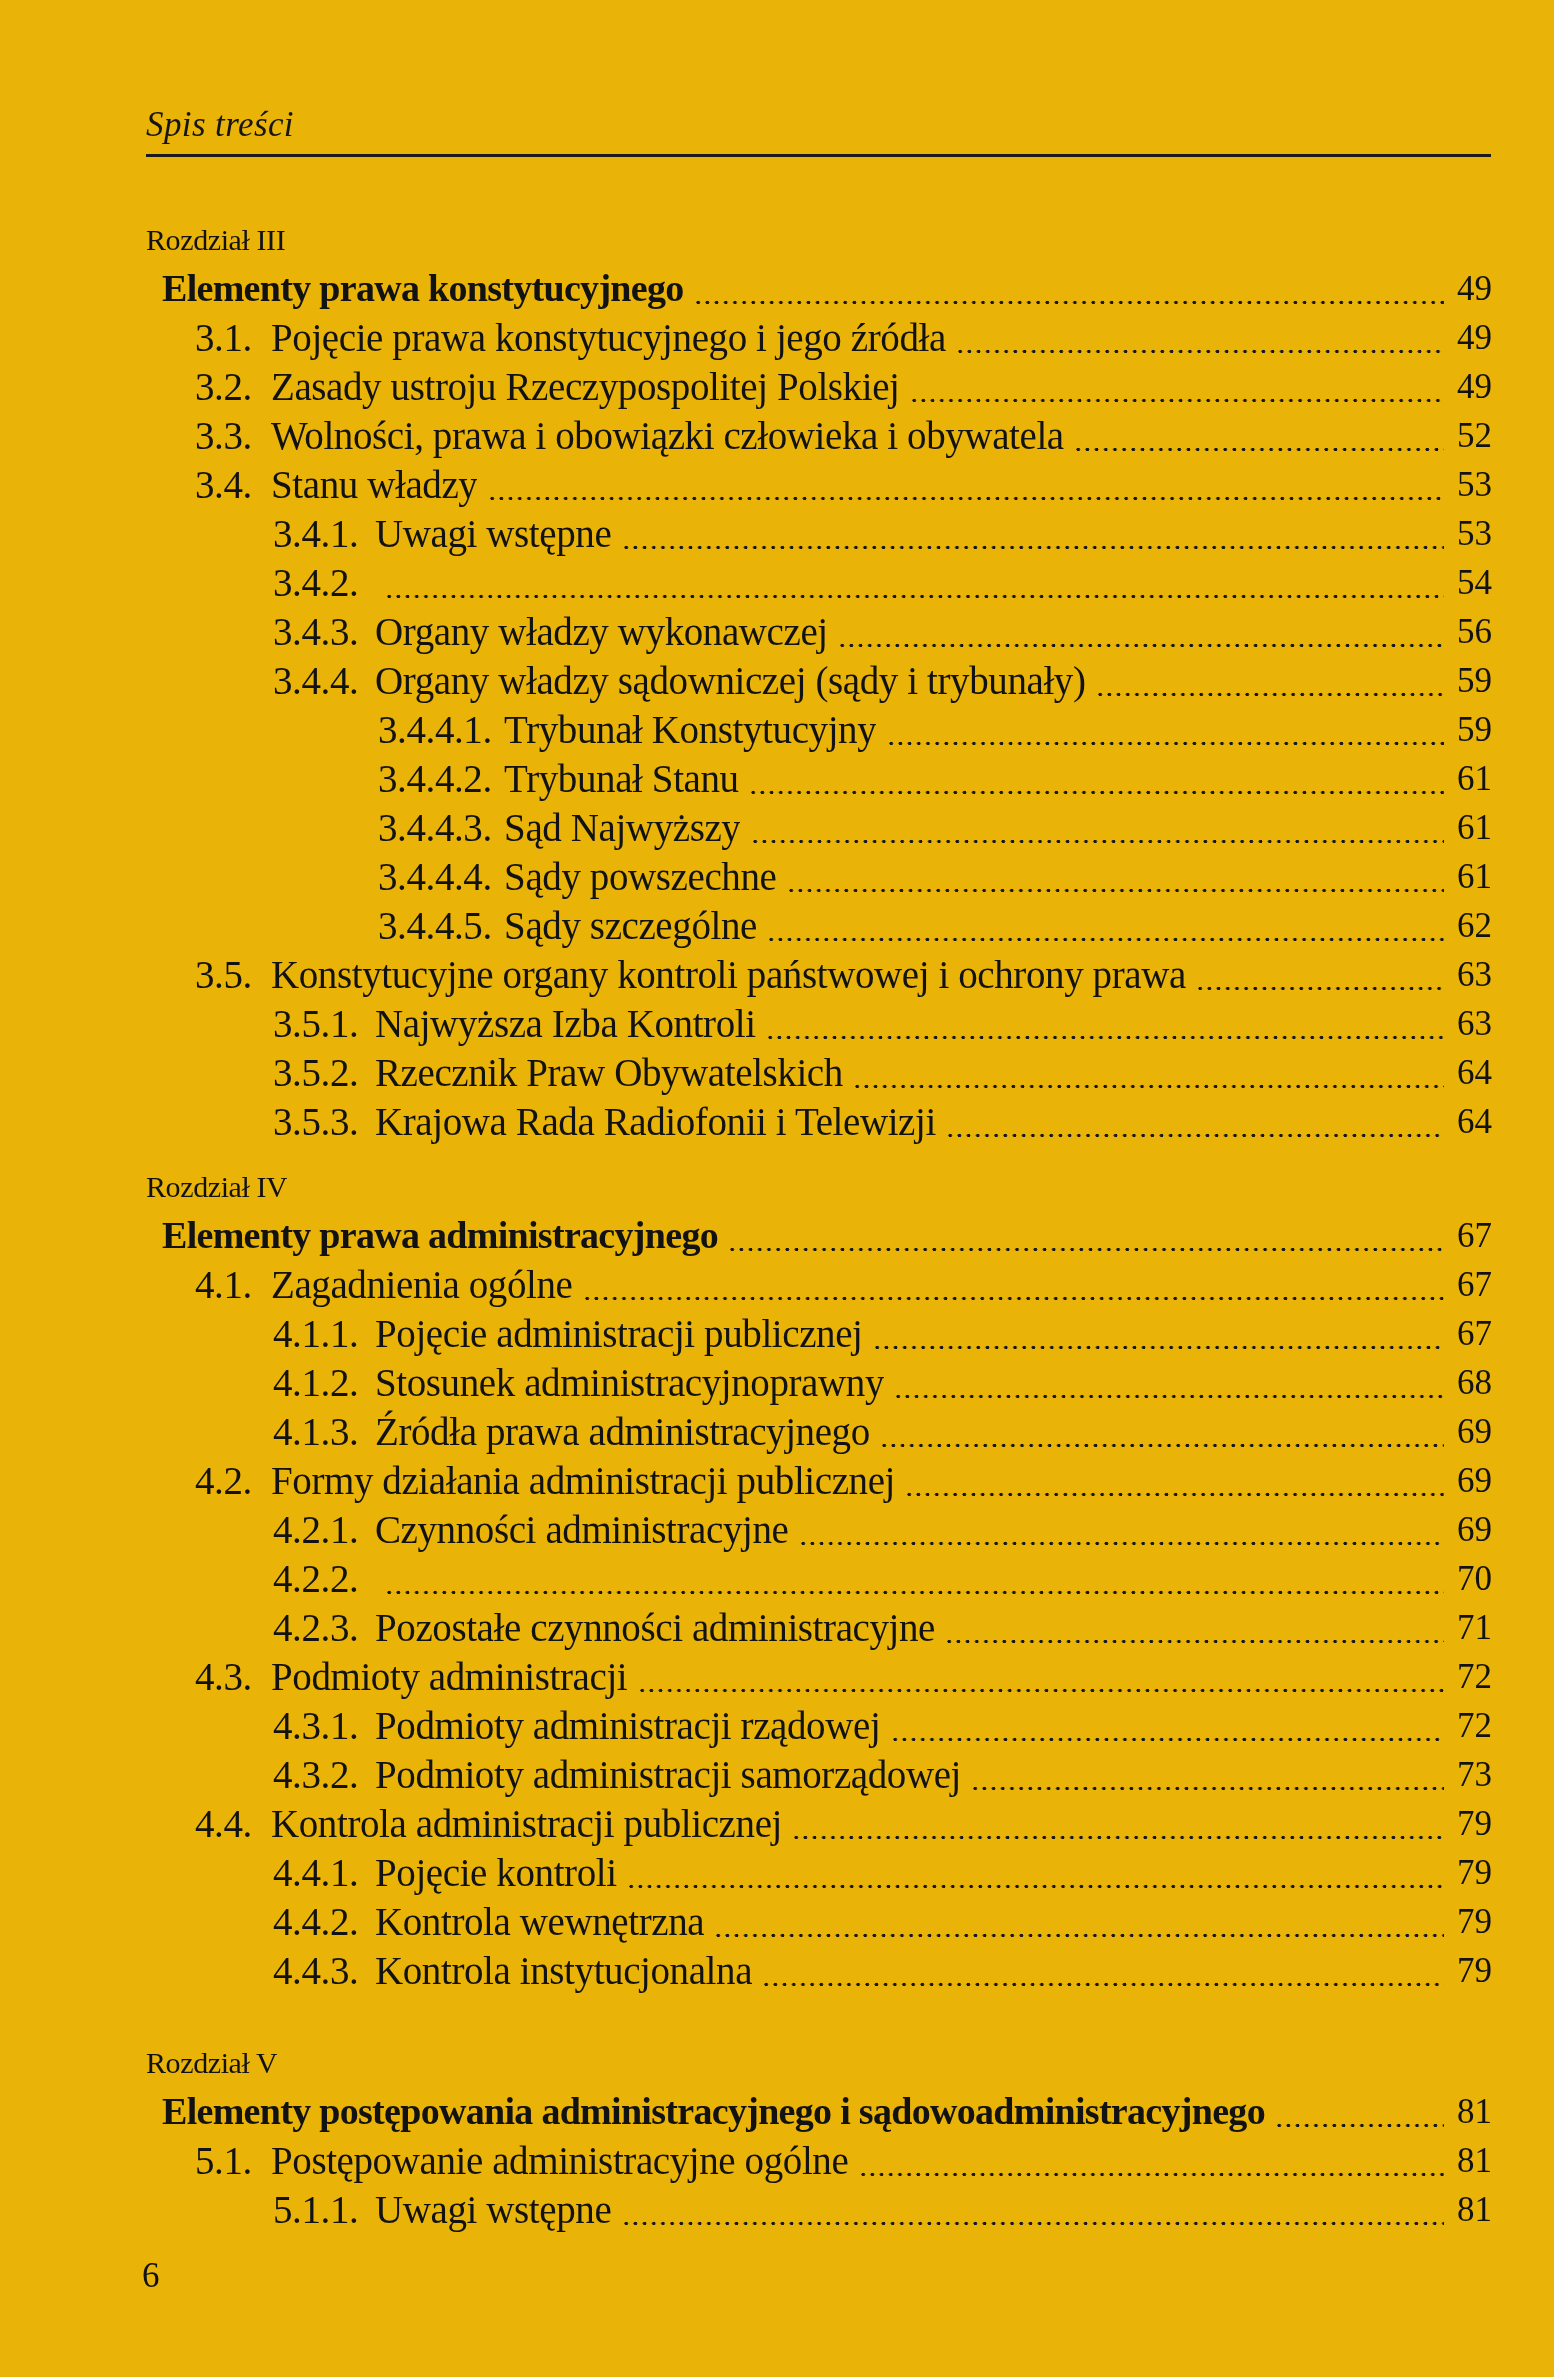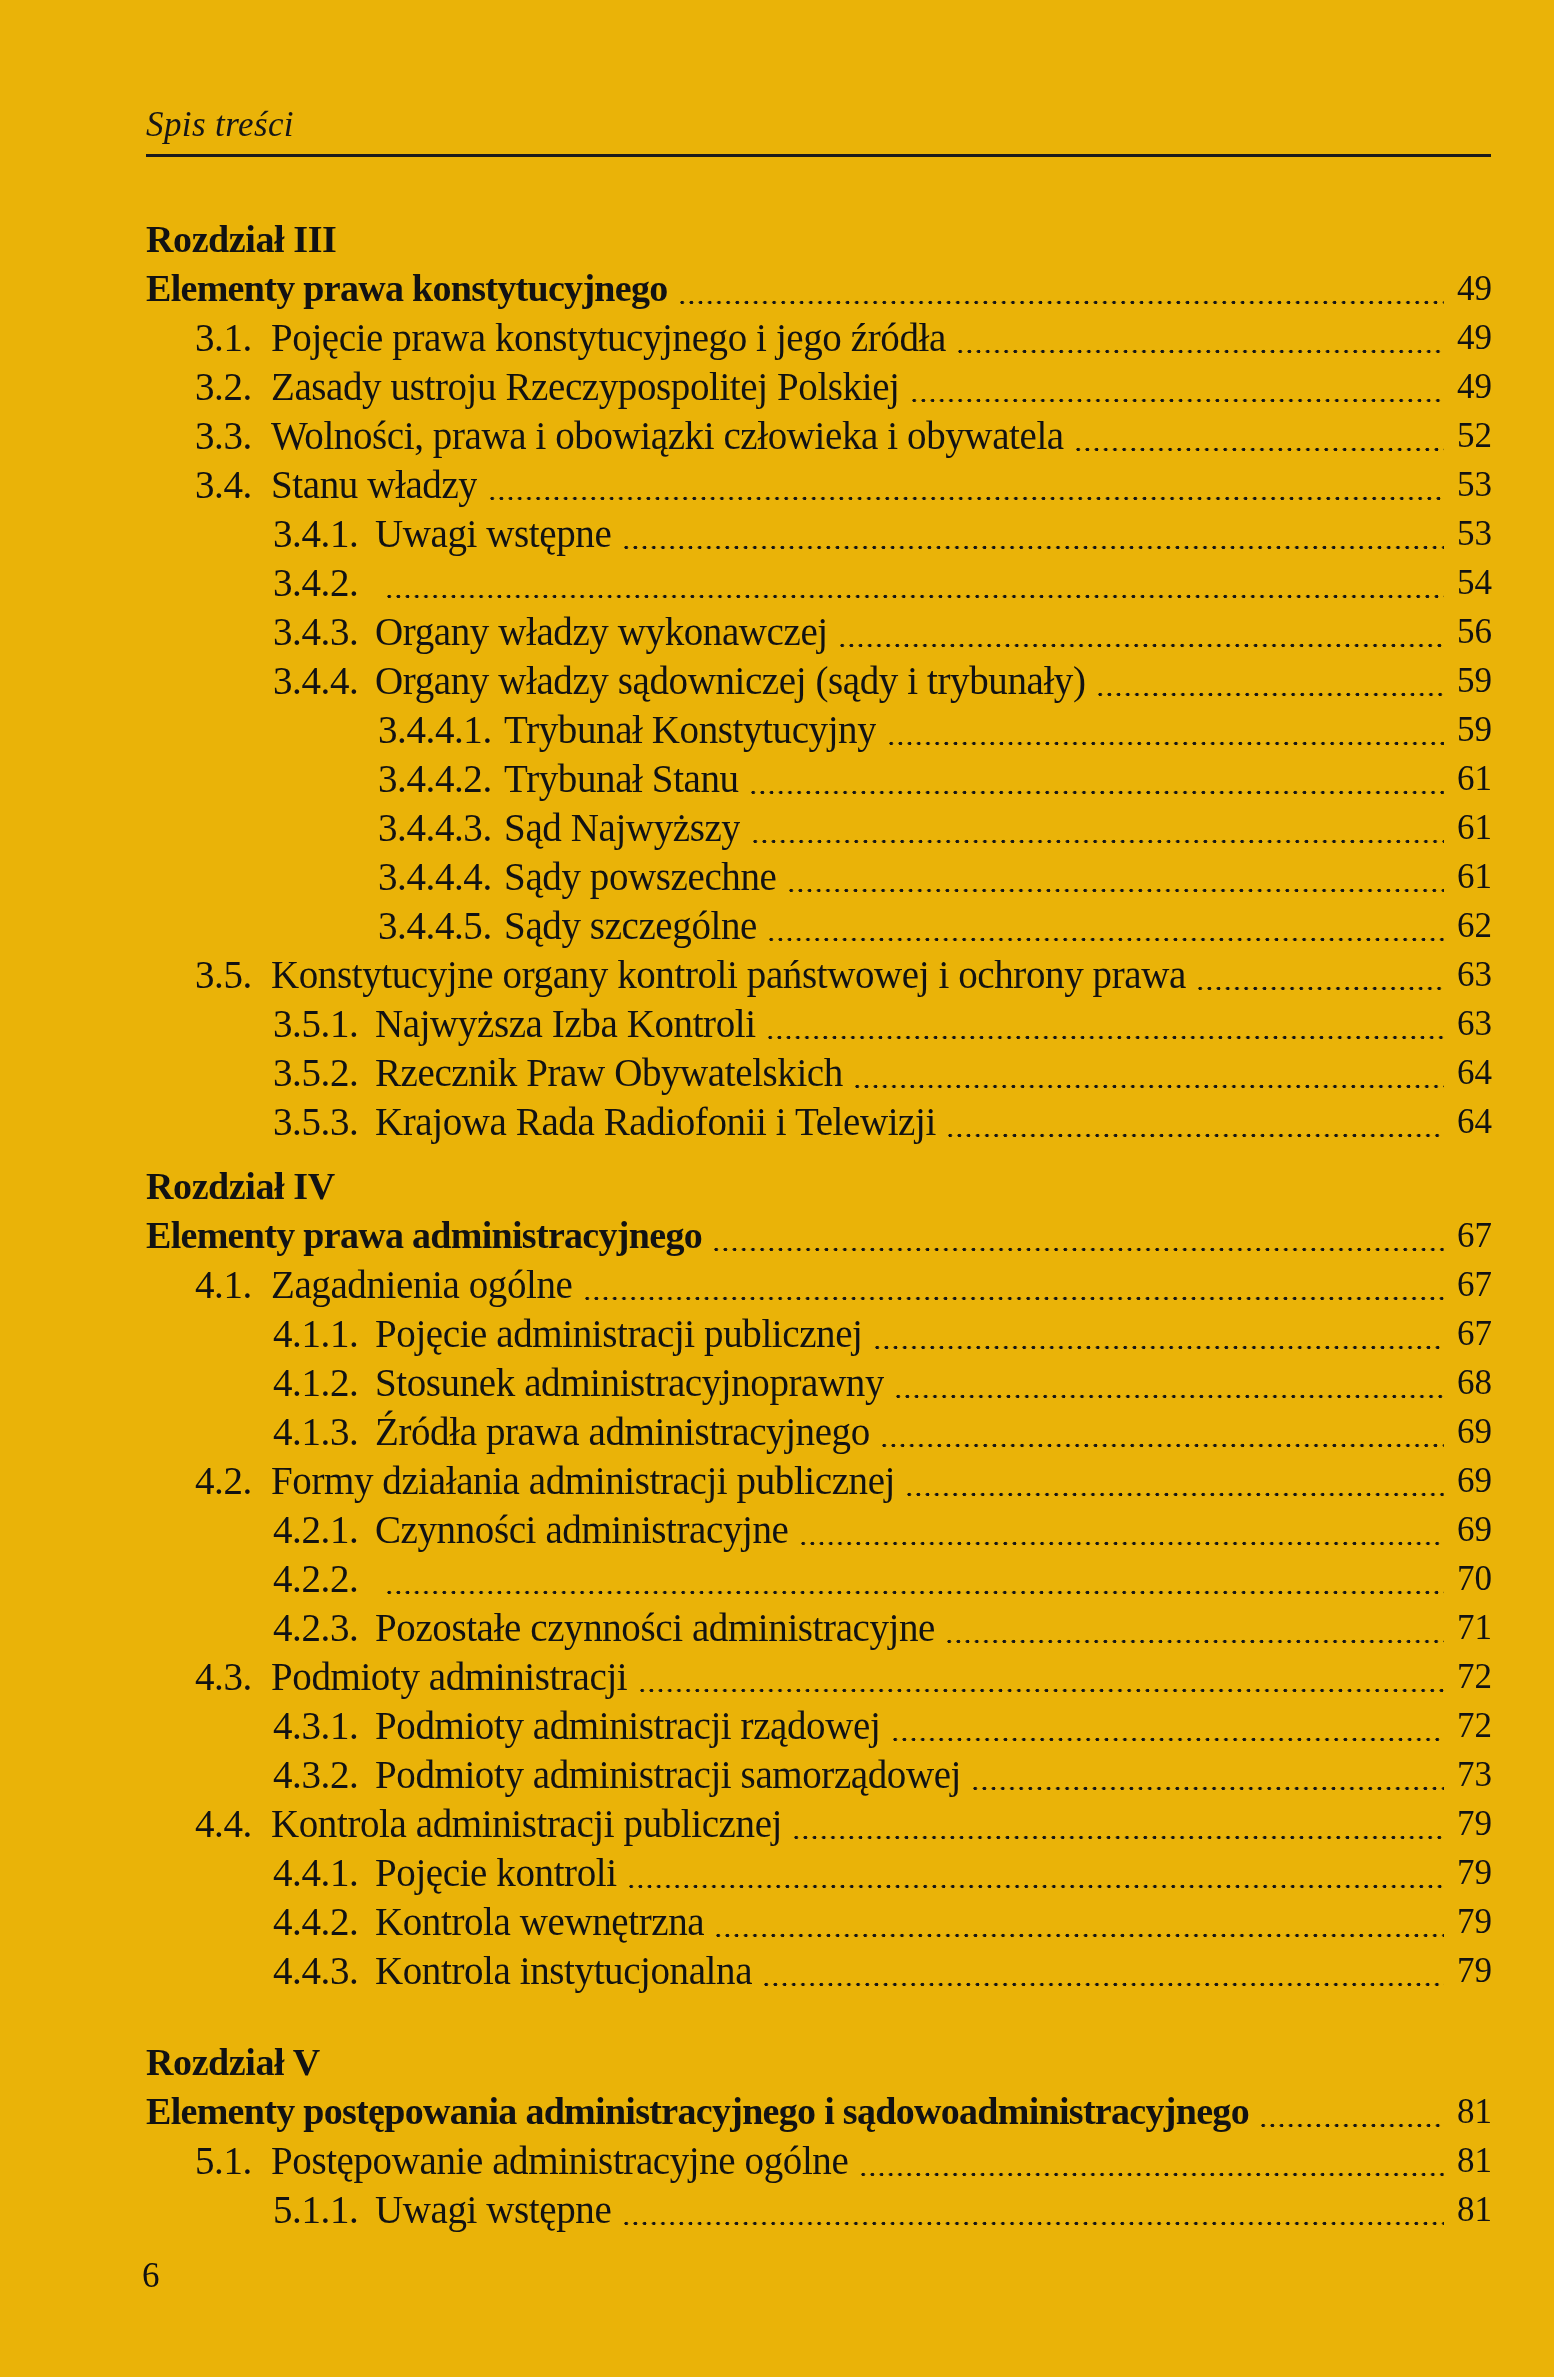--- a/index.html
+++ b/index.html
@@ -28,22 +28,22 @@
   .section-0 { top:215px; }
   .section-1 { top:1162px; }
   .section-2 { top:2038px; }
 
   .row {
     display:flex;
     height:49px; line-height:49px;
     font-size:39px; letter-spacing:-0.4px;
     white-space:nowrap;
   }
-  .chapter-row { font-weight:bold; font-size:38px; }
-  .title-row   { font-weight:bold; font-size:38px; letter-spacing:-0.7px; }
+  .chapter-row { font-weight:normal; font-size:30px; }
+  .title-row   { font-weight:bold; font-size:38px; letter-spacing:-0.7px;margin-left:16px; }
 
   .num { flex:0 0 auto; }
   .txt { flex:0 1 auto; overflow:hidden; }
   .lvl1 { padding-left:49px;justify-content:flex-end; }  .lvl1 .num { width:76px; }
   .lvl2 { padding-left:127px; } .lvl2 .num { width:102px; }
   .lvl3 { padding-left:232px; } .lvl3 .num { width:auto; margin-right:12.3px; }
 
   .leader {
     flex:1 1 26px;
     height:5.3px;

